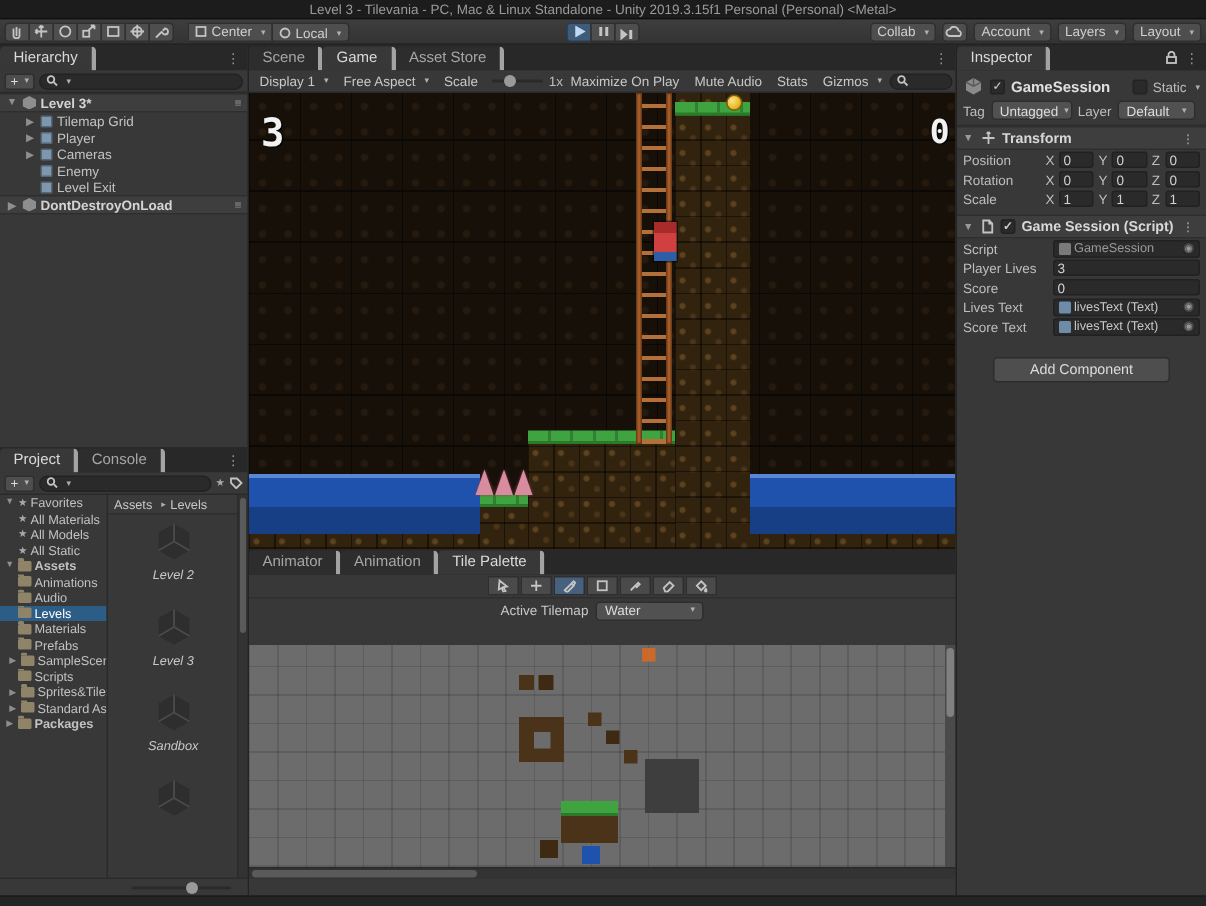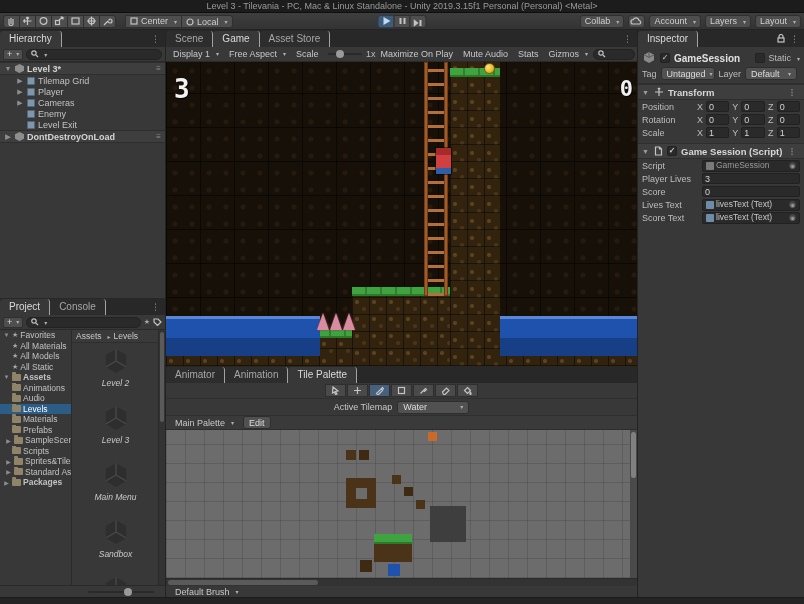--- a/index.html
+++ b/index.html
@@ -24,21 +24,21 @@
   .tbtn.solo { border-radius:3px; margin-left:0; }
   .tbtn svg { display:block; }
   .tool-label { font-size:9px; color:#CFCFCF; padding:0 4px; display:flex; gap:3px; align-items:center; }
   #play-group { position:absolute; left:50%; transform:translateX(-50%); display:flex; }
   .tbtn.play-active { background:#3E5B78; border-color:#2A3D52; }
   #toolbar-right { margin-left:auto; display:flex; align-items:center; gap:4px; }
   .dd-caret { font-size:6px; color:#AFAFAF; margin-left:3px; }
   
   .tabbar { height:17px; background:#282828; display:flex; align-items:flex-end; }
   .tab { height:16px; line-height:15px; padding:0 9px; background:#2D2D2D; color:#A6A6A6;
-    font-size:10px; border-right:1px solid #a3a3a3; border-radius:3px 3px 0 0; white-space:nowrap; }
+    font-size:10px; border-right:3px solid #a3a3a3; border-radius:3px 3px 0 0; white-space:nowrap; }
   .tab.active { background:#383838; color:#DADADA; }
   .tab-spacer { flex:1; }
   .tab-icons { display:flex; gap:5px; padding:0 5px 3px 0; color:#9A9A9A; font-size:9px; }
   .panel-toolbar { height:15px; background:#383838; border-bottom:1px solid #2A2A2A;
     display:flex; align-items:center; padding:0 3px; gap:3px; }
   .plusbtn { height:11px; padding:0 3px; background:#4E4E4E; border:1px solid #2F2F2F; border-radius:2px;
     font-size:9px; line-height:9px; color:#DDD; display:flex; align-items:center; gap:1px; }
   .searchbox { flex:1; height:11px; background:#2A2A2A; border:1px solid #222; border-radius:6px;
     display:flex; align-items:center; padding:0 4px; gap:2px; color:#8A8A8A; }
   .dropdown { height:13px; line-height:12px; background:#515151; border:1px solid #2E2E2E; border-radius:3px;
@@ -445,27 +445,20 @@
               <path d="M12 2.5l8.2 4.7v9.6L12 21.5l-8.2-4.7V7.2z" fill="#2E2E2E"></path>
               <path d="M12 2.5v9.5m0 0l8.2 4.8M12 12L3.8 16.8" stroke="#4A4A4A" stroke-width="1" fill="none"></path>
             </svg>
           <span class="file-label">Level 3</span>
         </div>
         <div class="file-item">
           <svg width="30" height="30" viewBox="0 0 24 24">
               <path d="M12 2.5l8.2 4.7v9.6L12 21.5l-8.2-4.7V7.2z" fill="#2E2E2E"></path>
               <path d="M12 2.5v9.5m0 0l8.2 4.8M12 12L3.8 16.8" stroke="#4A4A4A" stroke-width="1" fill="none"></path>
             </svg>
-          <span class="file-label">Main Menu</span>
-        </div>
-        <div class="file-item">
-          <svg width="30" height="30" viewBox="0 0 24 24">
-              <path d="M12 2.5l8.2 4.7v9.6L12 21.5l-8.2-4.7V7.2z" fill="#2E2E2E"></path>
-              <path d="M12 2.5v9.5m0 0l8.2 4.8M12 12L3.8 16.8" stroke="#4A4A4A" stroke-width="1" fill="none"></path>
-            </svg>
           <span class="file-label">Sandbox</span>
         </div>
         <div class="file-item">
           <svg width="30" height="30" viewBox="0 0 24 24">
               <path d="M12 2.5l8.2 4.7v9.6L12 21.5l-8.2-4.7V7.2z" fill="#2E2E2E"></path>
               <path d="M12 2.5v9.5m0 0l8.2 4.8M12 12L3.8 16.8" stroke="#4A4A4A" stroke-width="1" fill="none"></path>
             </svg>
 
         </div>
       </div>
@@ -606,29 +599,20 @@
             <svg class="icon" width="9" height="9">
               <path d="M4.5 1.5l3 3-3 3-3-3zM7.5 6.5c.7.8.7 2 0 2s-.7-1.2 0-2z"></path>
             </svg>
           </div>
       </div>
       <div id="tp-tilemap-row">
         <span>Active Tilemap</span>
         <span class="dropdown" style="width:72px">
             <span>Water</span>
             <span class="dd-caret" style="margin-left:auto">▾</span>
-          </span>
-      </div>
-      <div id="tp-header-row">
-        <span class="flatbtn">
-            <span>Main Palette</span>
-            <span class="dd-caret">▾</span>
-          </span>
-        <span class="dropdown">
-            <span>Edit</span>
           </span>
       </div>
       <div id="tp-grid">
         <div class="ptile" style="left:262px;top:2px;width:9px;height:9px;background:#C96A2A;"></div>
         <div class="ptile" style="left:180px;top:20px;width:10px;height:10px;background:#4A3318;"></div>
         <div class="ptile" style="left:193px;top:20px;width:10px;height:10px;background:#3E2A12;"></div>
         <div class="ptile" style="left:180px;top:48px;width:30px;height:30px;background:#4A3318;">
             <div style="position:absolute;left:10px;top:10px;width:11px;height:11px;background:#6C6C6C;"></div>
           </div>
         <div class="ptile" style="left:226px;top:45px;width:9px;height:9px;background:#4A3318;"></div>
@@ -639,26 +623,20 @@
         <div class="ptile" style="left:208px;top:114px;width:38px;height:18px;background:#4A3318;"></div>
         <div class="ptile" style="left:194px;top:130px;width:12px;height:12px;background:#3E2A12;"></div>
         <div class="ptile" style="left:222px;top:134px;width:12px;height:12px;background:#1E52AC;"></div>
         <div id="tp-vscroll">
             <div class="thumb"></div>
           </div>
       </div>
       <div id="tp-hscroll">
           <div class="thumb"></div>
         </div>
-      <div id="tp-brush-row">
-        <span class="flatbtn" style="height:11px;line-height:10px">
-            <span>Default Brush</span>
-            <span class="dd-caret">▾</span>
-          </span>
-      </div>
     </div>
   </div>
 
   <div id="inspector">
     <div class="tabbar">
       <div class="tab active">Inspector</div>
       <div class="tab-spacer"></div>
       <div class="tab-icons">
         <svg class="icon" width="8" height="9">
             <rect x="1" y="4" width="6" height="4"></rect>
@@ -767,16 +745,17 @@
     </div>
     <div class="prop-row">
       <span class="prop-label" style="width:58px">Score Text</span>
       <span class="objfield">
         <span class="mini-icon"></span>
         <span>livesText (Text)</span>
         <span class="picker">◉</span>
       </span>
     </div>
 
+    <div id="add-comp">Add Component</div>
   </div>
 
   <div id="statusbar"></div>
 </div>
 
 </body></html>

